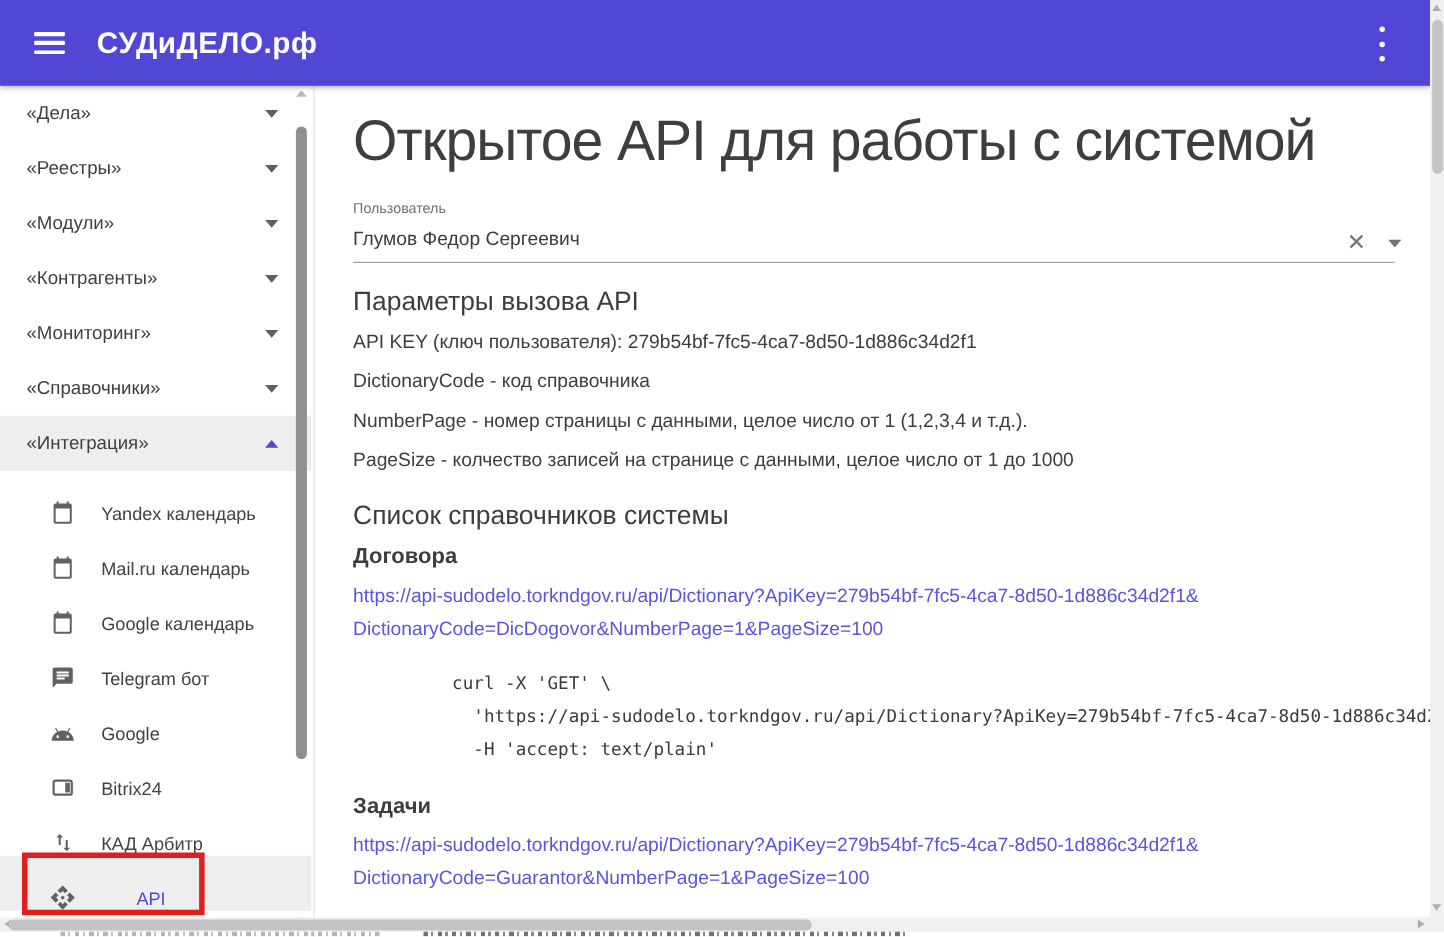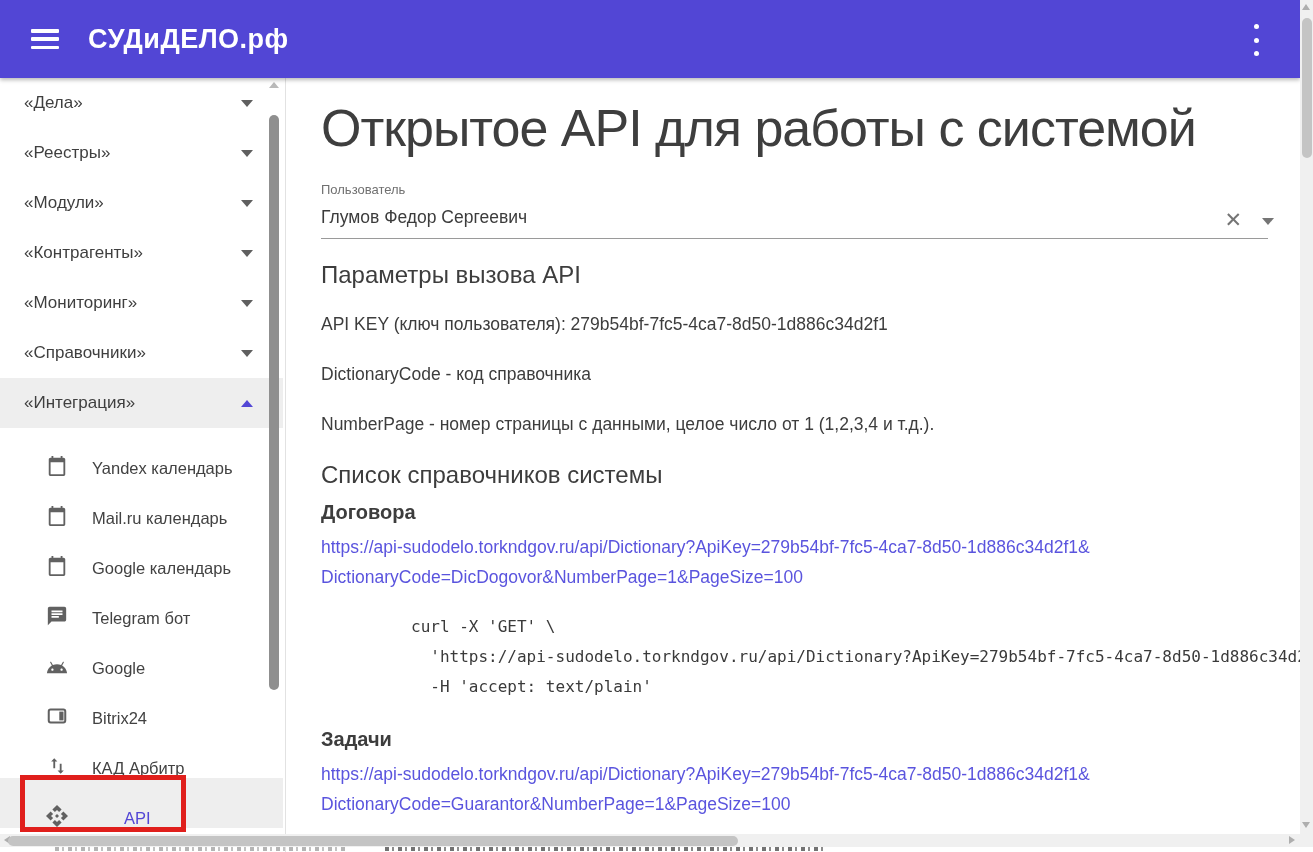--- a/index.html
+++ b/index.html
@@ -56,21 +56,21 @@
   .field-label { font-size:13px; color:#707070; }
   .field-value { font-size:17.5px; color:#3c3c3c; margin-top:10px; padding-bottom:10px;
                  border-bottom:1px solid #9a9a9a; }
   .clear-x { position:absolute; right:58px; top:26px; font-size:21px; color:#757575; cursor:pointer; }
   .field-caret { position:absolute; right:26px; top:36px; width:0; height:0; cursor:pointer;
                  border-left:6.5px solid transparent; border-right:6.5px solid transparent;
                  border-top:7px solid #757575; }
   .h2 { font-size:24px; font-weight:400; color:#3d3d3d; }
   .h2.params { margin-top:22px; }
   .h2.list { margin-top:22px; }
-  .para { margin-top:20px; font-size:17.5px; color:#3d3d3d; line-height:30px; }
+  .para { margin-top:6px; font-size:17.5px; color:#3d3d3d; line-height:30px; }
   .h3 { margin-top:12px; font-size:20px; font-weight:700; color:#3d3d3d; }
   .api-link { display:block; margin-top:8px; width:772px; font-size:17.5px; line-height:30px;
               color:#5a54de; text-decoration:none; word-break:break-all; cursor:pointer; }
   .codeblock { margin:20px 0 0 90px; font-family:"DejaVu Sans Mono","Liberation Mono",monospace;
                font-size:16px; line-height:30px; color:#3a3a3a; white-space:pre; overflow:hidden; }
   .h3.tasks { margin-top:26px; }
 
   
   .vscroll { position:absolute; right:0; top:0; width:13px; height:834px; background:#f0f0f0; z-index:40; }
   .vscroll .a-up { position:absolute; top:4px; left:2px; width:0; height:0;
@@ -226,20 +226,21 @@
       <div class="field-label">Пользователь</div>
       <div class="field-value">Глумов Федор Сергеевич</div>
       <span class="clear-x">✕</span>
       <span class="field-caret"></span>
     </div>
 
     <div class="h2 params">Параметры вызова API</div>
     <div class="para">API KEY (ключ пользователя): 279b54bf-7fc5-4ca7-8d50-1d886c34d2f1</div>
     <div class="para">DictionaryCode - код справочника</div>
     <div class="para">NumberPage - номер страницы с данными, целое число от 1 (1,2,3,4 и т.д.).</div>
+    <div class="para">PageSize - колчество записей на странице с данными, целое число от 1 до 1000</div>
 
     <div class="h2 list">Список справочников системы</div>
 
     <div class="h3">Договора</div>
     <a class="api-link">https://api-sudodelo.torkndgov.ru/api/Dictionary?ApiKey=279b54bf-7fc5-4ca7-8d50-1d886c34d2f1&amp;DictionaryCode=DicDogovor&amp;NumberPage=1&amp;PageSize=100</a>
     <pre class="codeblock">curl -X 'GET' \
   'https://api-sudodelo.torkndgov.ru/api/Dictionary?ApiKey=279b54bf-7fc5-4ca7-8d50-1d886c34d2f1&amp;DictionaryCode=DicDogovor&amp;NumberPage=1&amp;PageSize=100' \
   -H 'accept: text/plain'</pre>
 
     <div class="h3 tasks">Задачи</div>

